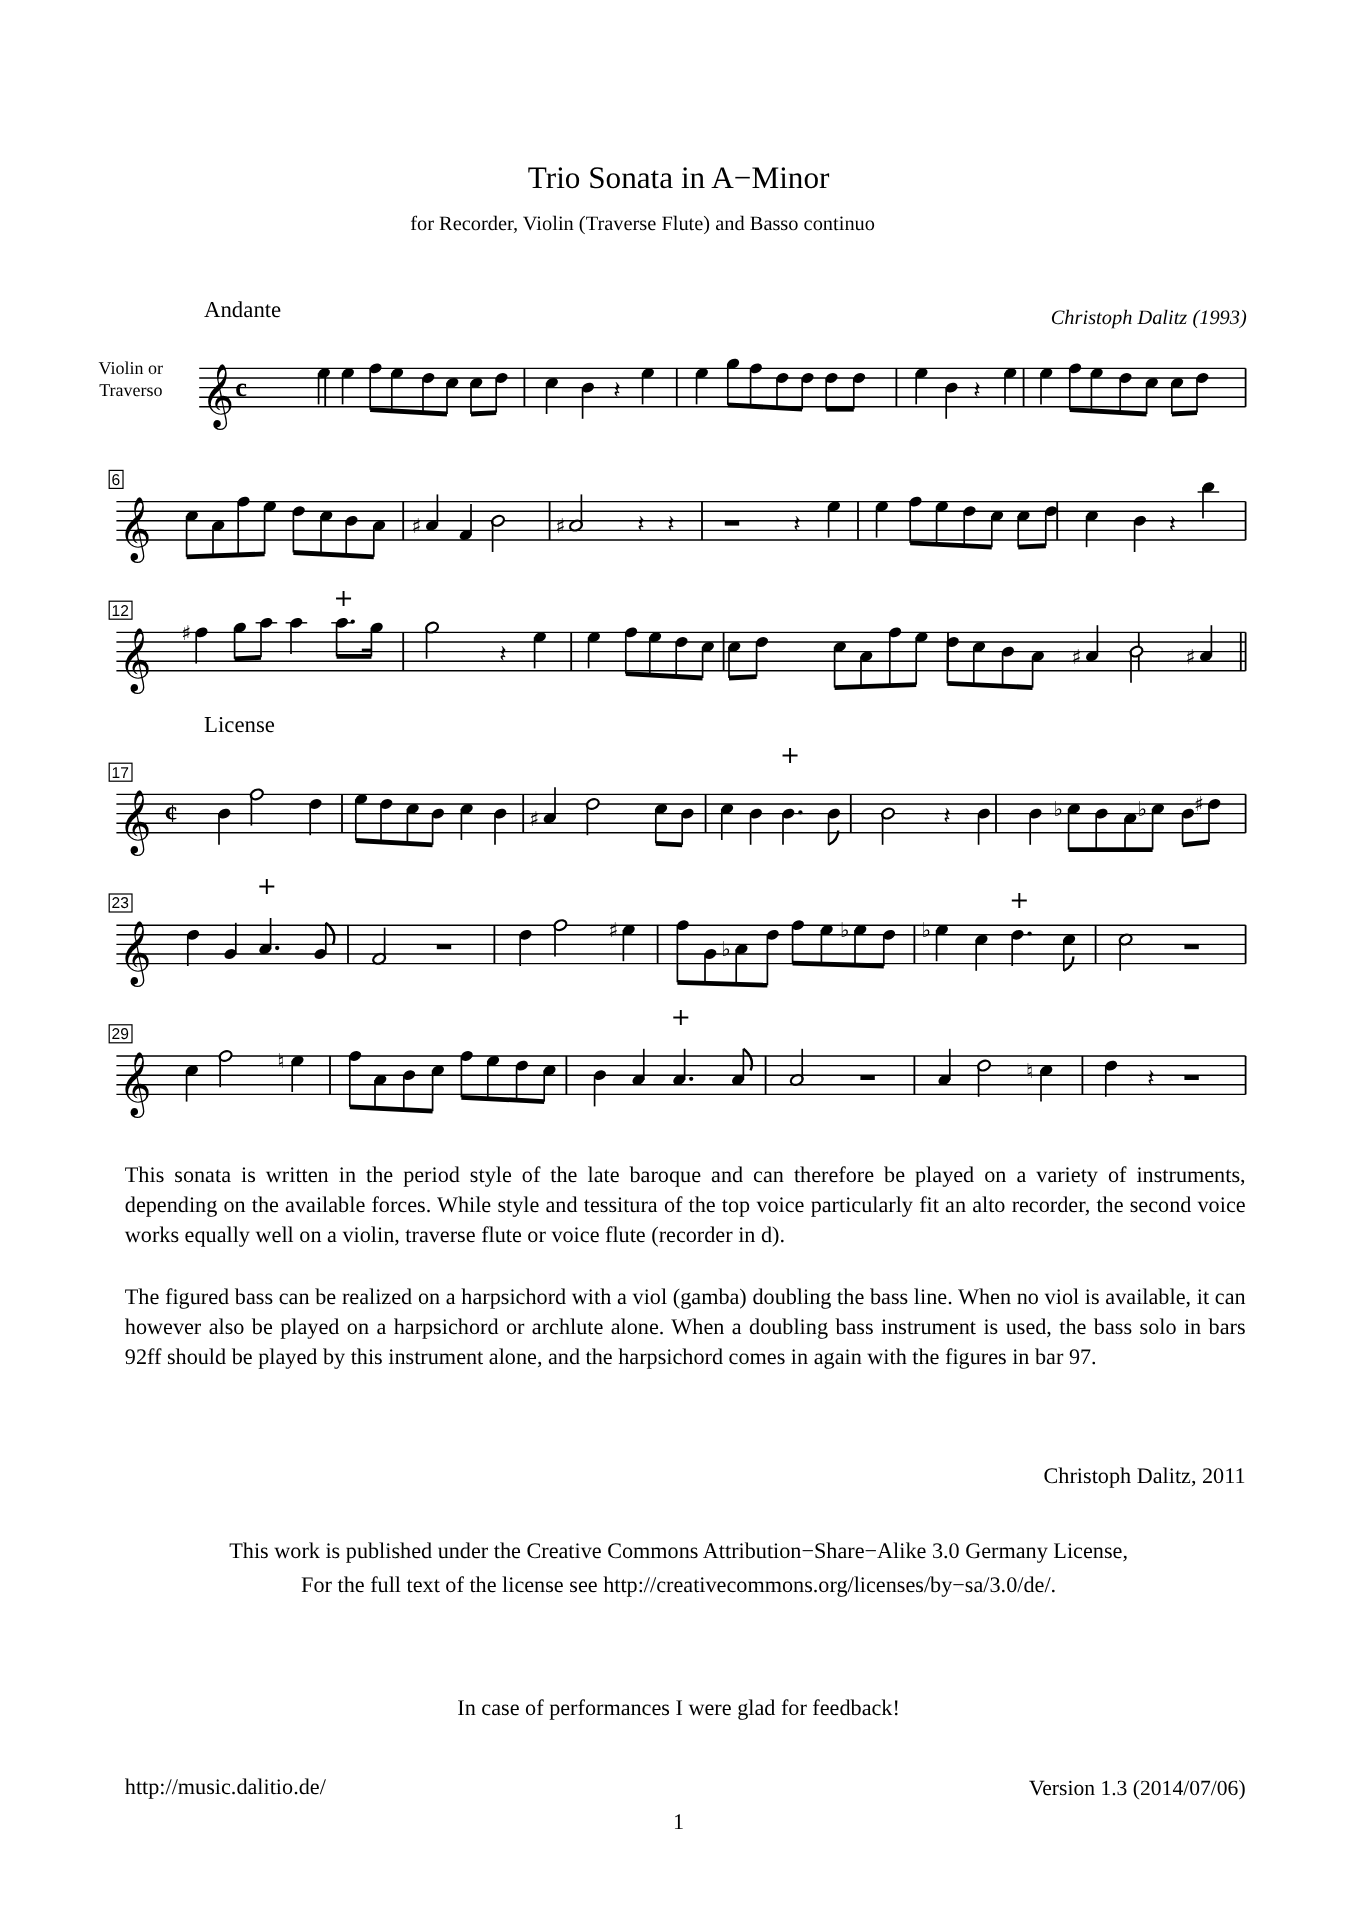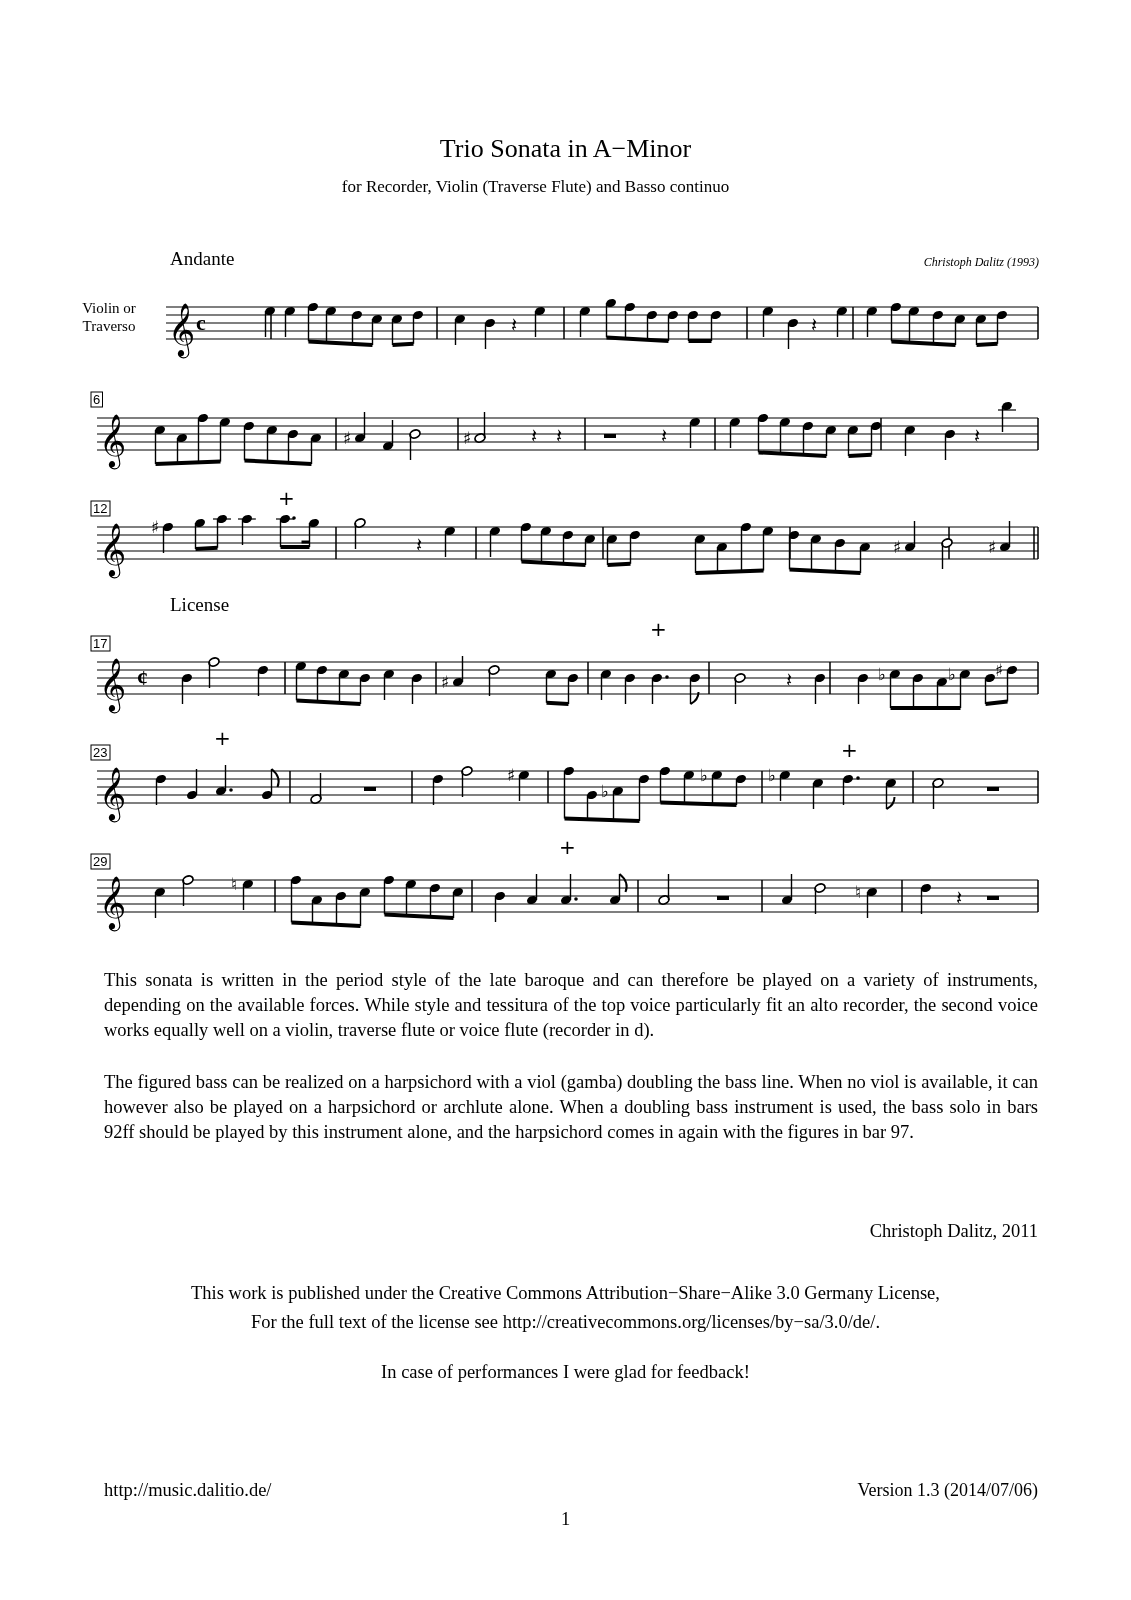--- a/index.html
+++ b/index.html
@@ -1,27 +1,27 @@
 <!DOCTYPE html>
 <html><head>
 <meta charset="utf-8">
 <style>
   html,body{margin:0;padding:0;background:#fff;}
   body{width:1131px;height:1600px;position:relative;overflow:hidden;color:#000;font-family:"Liberation Serif","DejaVu Serif",serif;}
   .abs{position:absolute;}
   .title{left:0;width:1131px;top:134px;text-align:center;font-size:26px;}
   .subtitle{left:0;width:1071px;top:177px;text-align:center;font-size:17px;}
   .tempo{font-size:19px;}
-  .composer{right:92px;top:255px;font-size:12px;font-style:italic;}
+  .composer{right:92px;top:255px;font-size:17px;font-style:italic;}
   .inst{left:70px;top:299px;width:78px;text-align:center;font-size:15px;line-height:18px;}
   svg.system{position:absolute;left:0;overflow:visible;}
   .para{left:104px;width:934px;font-size:18.5px;line-height:25px;text-align:justify;}
   .sign{right:93px;top:1221px;font-size:18.5px;}
   .license{left:0;width:1131px;text-align:center;font-size:18.5px;line-height:29px;top:1279px;}
-  .feedback{left:0;width:1131px;text-align:center;top:1362px;font-size:18.5px;}
+  .feedback{left:0;width:1131px;text-align:center;top:1414px;font-size:18.5px;}
   .url{left:104px;top:1480px;font-size:18.5px;}
   .version{right:93px;top:1480px;font-size:18px;}
   .pagenum{left:0;width:1131px;text-align:center;top:1509px;font-size:18.5px;}
 </style>
 </head>
 <body>
 
 <div class="abs title">Trio Sonata in A−Minor</div>
 <div class="abs subtitle">for Recorder, Violin (Traverse Flute) and Basso continuo</div>
 

